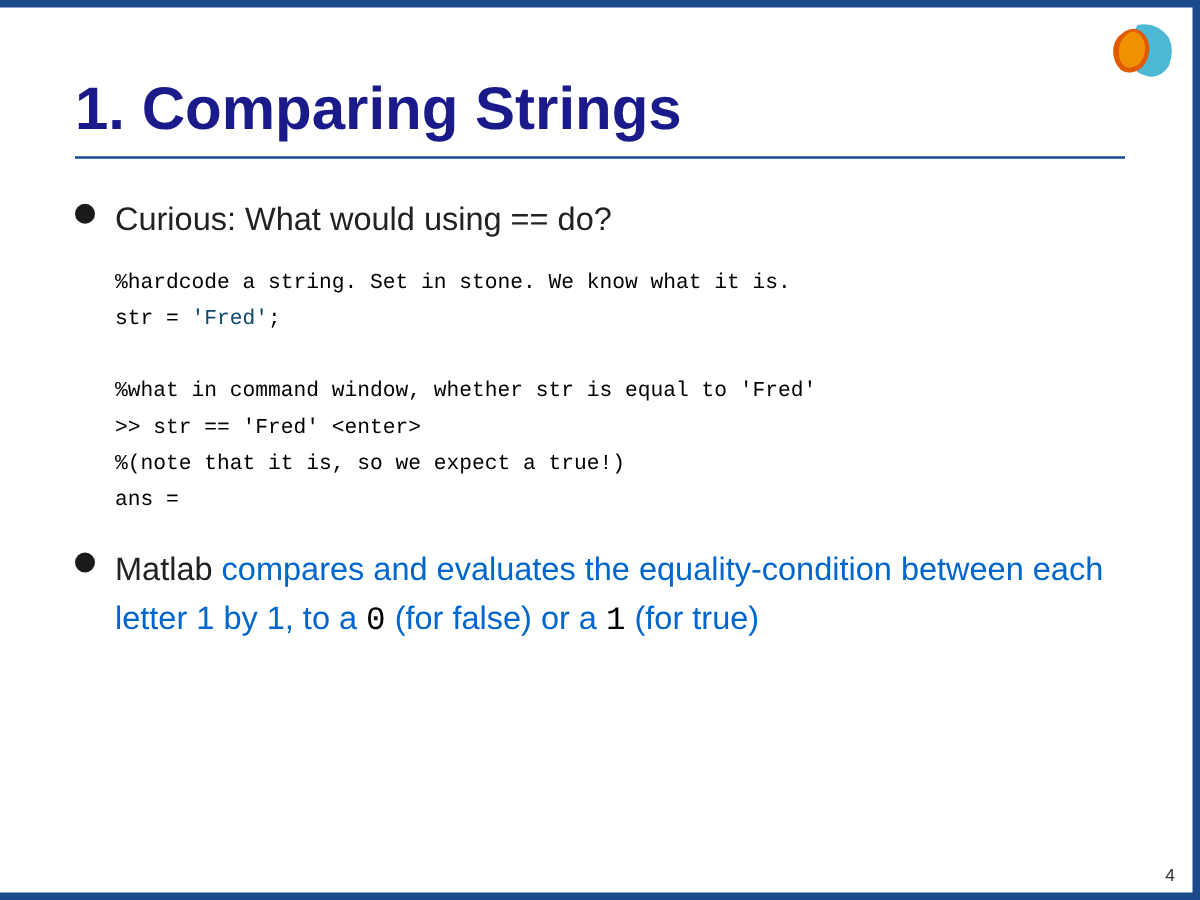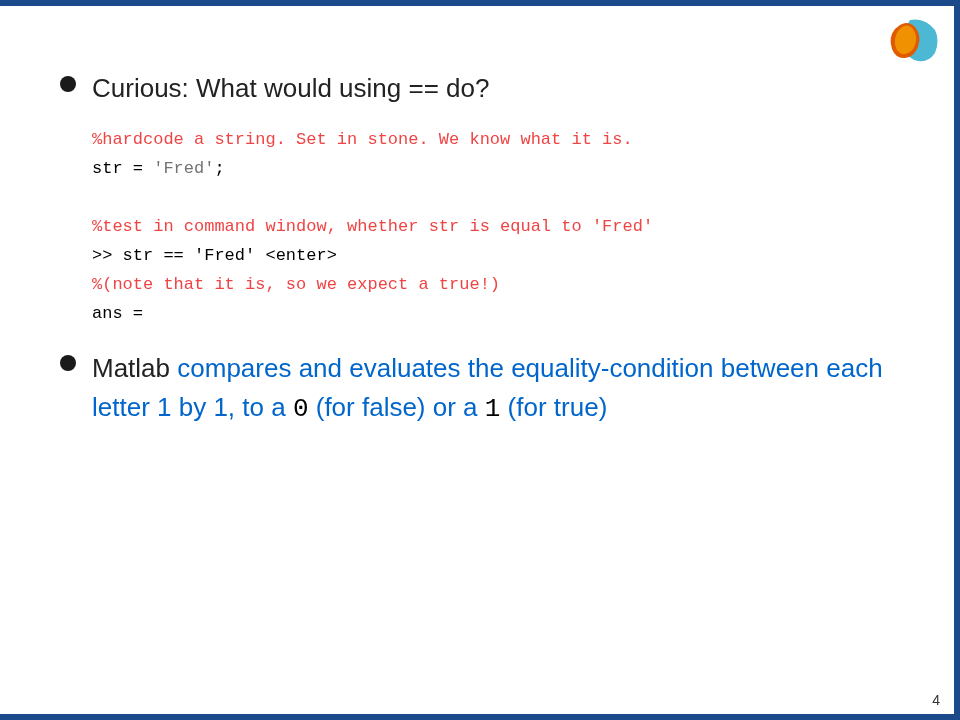--- a/index.html
+++ b/index.html
@@ -106,25 +106,25 @@
 
     .code-block {
       font-family: 'Courier New', Courier, monospace;
       font-size: 17px;
       color: #000;
       margin: 16px 0 16px 32px;
       line-height: 1.7;
     }
 
     .code-comment {
-      color: #ef4444;
+      color: #000000;
     }
 
     .code-string {
-      color: #737373;
+      color: #0c4a6e;
     }
 
     .code-normal {
       color: #000;
       text-align: center;
     }
 
     .code-result {
       color: #000;
     }
@@ -159,38 +159,39 @@
     <svg width="60" height="50" viewBox="0 0 60 50">
 
       <path d="M30 5 Q45 2 55 15 Q60 25 55 38 Q48 48 38 46 Q28 44 25 35 Q20 22 30 5Z" fill="#4db8d4"></path>
 
       <path d="M20 10 Q28 5 35 12 Q42 20 38 32 Q34 42 25 43 Q16 44 12 34 Q8 22 15 14 Z" fill="#e05a00"></path>
 
       <path d="M22 12 Q28 8 33 14 Q38 21 35 30 Q32 38 25 39 Q19 40 16 33 Q13 24 18 16 Z" fill="#f5a800" opacity="0.7"></path>
     </svg>
   </div>
 
+  <h1 class="title">1. Comparing Strings</h1>
 
   <div class="content">
 
     <div class="bullet-item">
       <div class="bullet-circle"></div>
       <div class="bullet-text">Curious: What would using == do?</div>
     </div>
 
     <div class="code-block">
       <div>
         <span class="code-comment">%hardcode a string. Set in stone. We know what it is.</span>
       </div>
       <div>
         <span class="code-normal">str = </span><span class="code-string">'Fred'</span><span class="code-normal">;</span>
       </div>
       <div>&nbsp;</div>
       <div>
-        <span class="code-comment">%test in command window, whether str is equal to 'Fred'</span>
+        <span class="code-comment">%what in command window, whether str is equal to 'Fred'</span>
       </div>
       <div>
         <span class="code-normal">&gt;&gt; str == 'Fred' &lt;enter&gt;</span>
       </div>
       <div>
         <span class="code-comment">%(note that it is, so we expect a true!)</span>
       </div>
       <div>
         <span class="code-result">ans =</span>
       </div>

